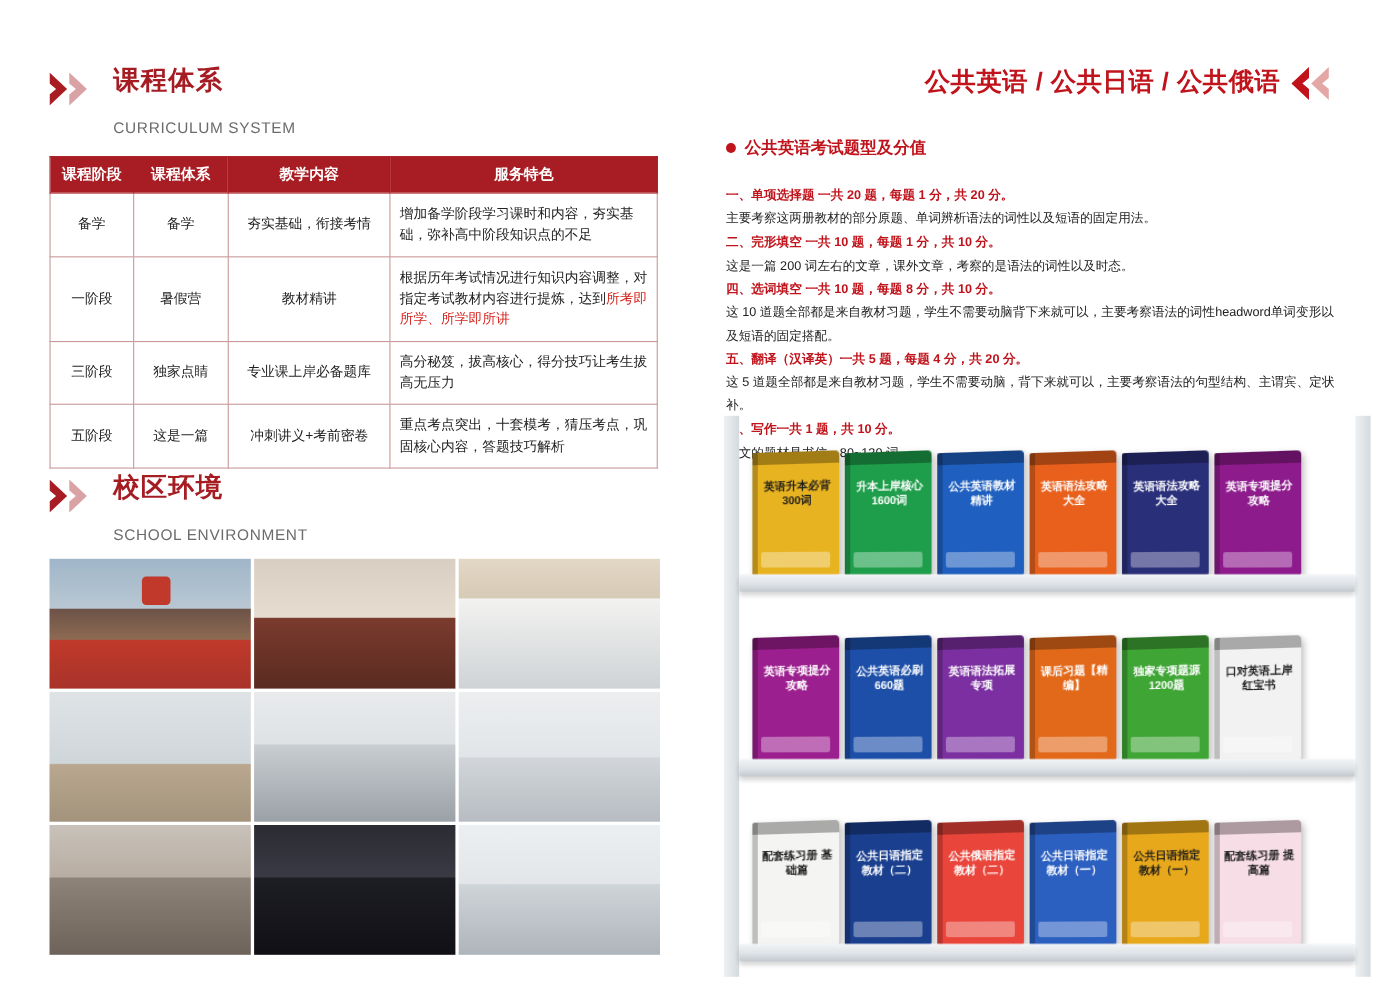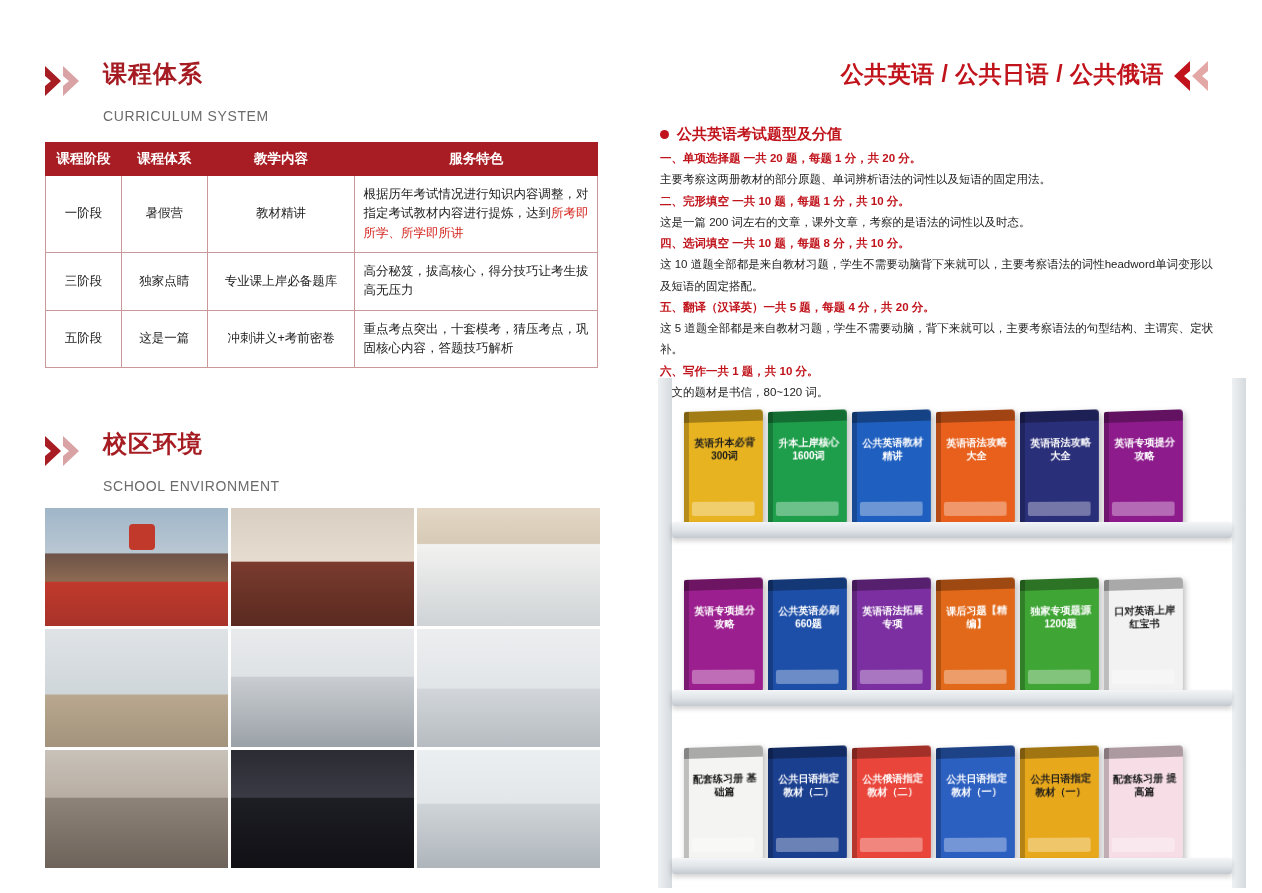--- a/index.html
+++ b/index.html
@@ -74,21 +74,21 @@
   .right { position: absolute; left: 660px; top: 55px; width: 560px; }
   .right-head { display: flex; align-items: center; justify-content: flex-end; gap: 10px; }
   .right-head .title {
     font-size: 23px; font-weight: bold; color: #c0131b; letter-spacing: .5px;
   }
 
   .sub-head { display: flex; align-items: center; gap: 8px; margin-top: 32px; }
   .dot { width: 9px; height: 9px; border-radius: 50%; background: #c0131b; }
   .sub-head .t { font-size: 15px; font-weight: bold; color: #c0131b; }
 
-  .exam-body { margin-top: 4px; font-size: 11.5px; line-height: 1.85; color: #222; }
+  .exam-body { margin-top: 24px; font-size: 11.5px; line-height: 1.85; color: #222; }
   .exam-body .red { color: #c0131b; font-weight: bold; }
 
   
   .shelf-wrap { position: absolute; left: 672px; top: 378px; width: 560px; height: 510px; }
   .shelf-row { position: absolute; left: 0; width: 560px; height: 160px; }
   .shelf-row.r1 { top: 0; }
   .shelf-row.r2 { top: 168px; }
   .shelf-row.r3 { top: 336px; }
 
   .books { position: absolute; left: 12px; bottom: 14px; display: flex; align-items: flex-end; gap: 6px; }
@@ -154,20 +154,26 @@
         </colgroup>
       <thead>
         <tr>
           <th>课程阶段</th>
           <th>课程体系</th>
           <th>教学内容</th>
           <th>服务特色</th>
         </tr>
       </thead>
       <tbody>
+        <tr>
+          <td>备学</td>
+          <td>备学</td>
+          <td>夯实基础，衔接考情</td>
+          <td class="desc">增加备学阶段学习课时和内容，夯实基础，弥补高中阶段知识点的不足</td>
+        </tr>
         <tr>
           <td>一阶段</td>
           <td>暑假营</td>
           <td>教材精讲</td>
           <td class="desc"><span>根据历年考试情况进行知识内容调整，对指定考试教材内容进行提炼，达到</span><span class="hl">所考即所学、所学即所讲</span></td>
         </tr>
         <tr>
           <td>三阶段</td>
           <td>独家点睛</td>
           <td>专业课上岸必备题库</td>

